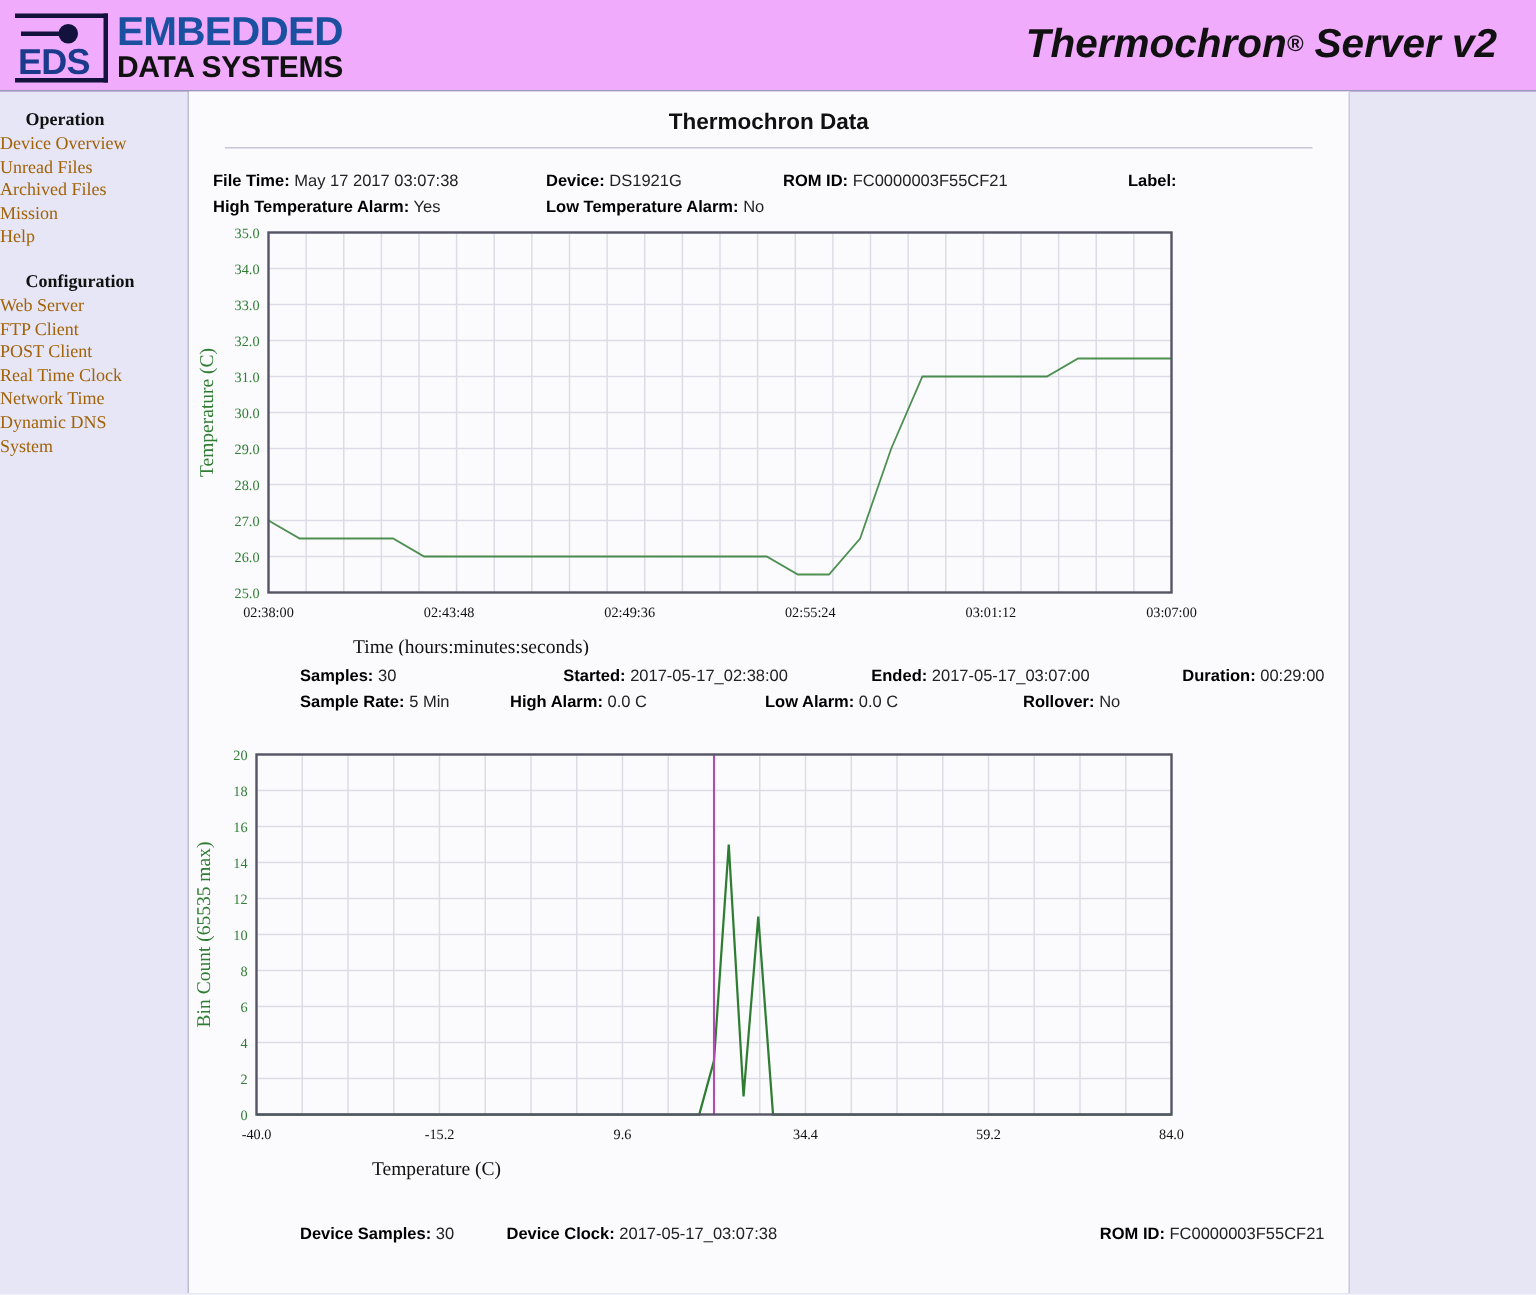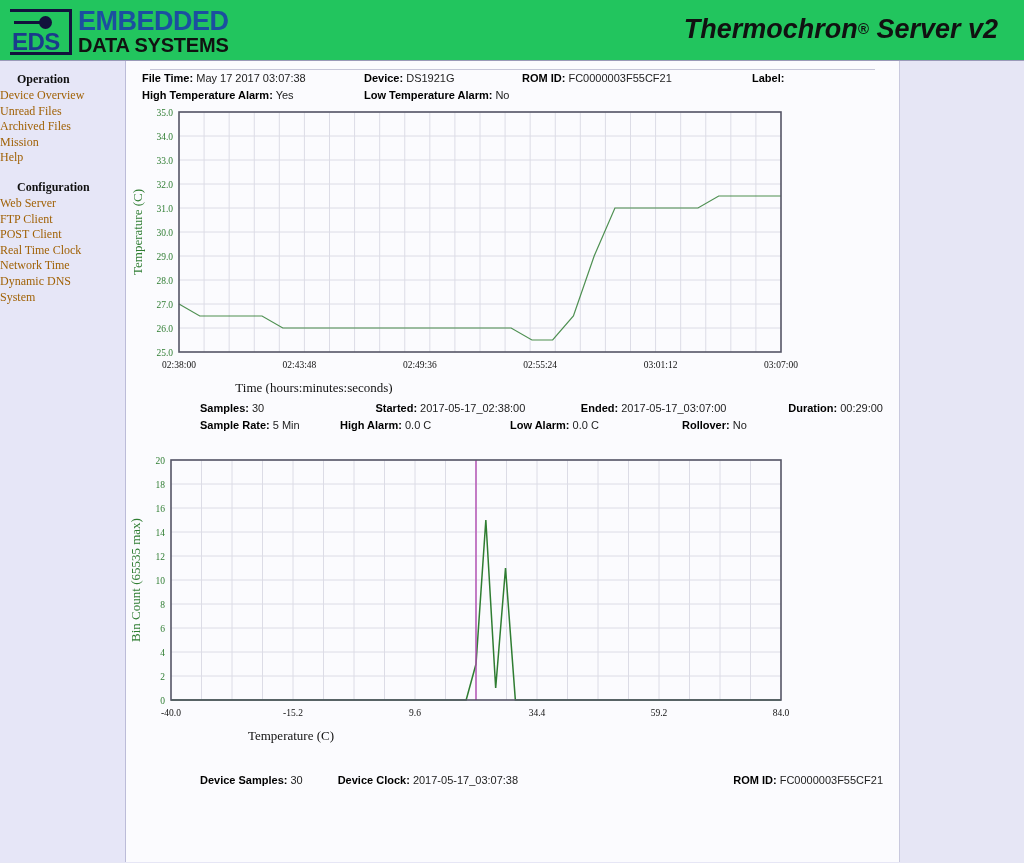--- a/index.html
+++ b/index.html
@@ -4,21 +4,21 @@
 <style>
   html,body{margin:0;padding:0;}
   body{
     width:1024px;height:863px;overflow:hidden;
     background:#e6e6f5;
     font-family:"Liberation Sans", sans-serif;
     font-size:12px;color:#000;
   }
   
   .header{
-    position:relative;height:61px;background:#22c55e;
+    position:relative;height:61px;background:#f0abfc;
     border-bottom:1px solid #9a9ab8;box-sizing:border-box;
   }
   .logo{position:absolute;left:10px;top:8px;display:flex;align-items:center;}
   .logo-mark{position:relative;width:62px;height:46px;}
   .logo-mark .brk{
     position:absolute;left:0;top:0;width:62px;height:46px;
     border:3px solid #12123c;border-left:none;box-sizing:border-box;
   }
   .logo-mark .ln{
     position:absolute;left:4px;top:12px;width:28px;height:3px;background:#12123c;
@@ -62,21 +62,21 @@
   .rightpad{width:124px;flex:0 0 124px;background:#e6e6f5;}
   
   .page-title{
     text-align:center;font-size:15px;font-weight:bold;color:#111;
     padding-top:12px;margin:0;
   }
   .rule{
     height:1px;background:#c6c6d8;margin:8px 24px 0 24px;
   }
   
-  .meta{padding:0 16px;}
+  .meta{margin-top:14px;padding:0 16px;}
   .meta-row{display:flex;line-height:17px;}
   .meta-cell{font-size:11px;white-space:nowrap;}
   .meta-cell b{font-weight:bold;color:#000;}
   .meta-cell span{color:#222;}
   
   .chart-wrap{position:relative;}
   svg{display:block;}
   .footer-meta{padding:0 16px;margin-top:20px;}
 </style>
 </head>
@@ -118,20 +118,21 @@
       <a class="nav-item">POST Client</a>
       <a class="nav-item">Real Time Clock</a>
       <a class="nav-item">Network Time</a>
       <a class="nav-item">Dynamic DNS</a>
       <a class="nav-item">System</a>
     </div>
   </div>
 
   <div class="content">
 
+    <h1 class="page-title">Thermochron Data</h1>
     <div class="rule"></div>
 
     <div class="meta">
       <div class="meta-row">
         <div class="meta-cell" style="width:222px;">
           <b>File Time:</b>
           <span>May 17 2017 03:07:38</span>
         </div>
         <div class="meta-cell" style="width:158px;">
           <b>Device:</b>

